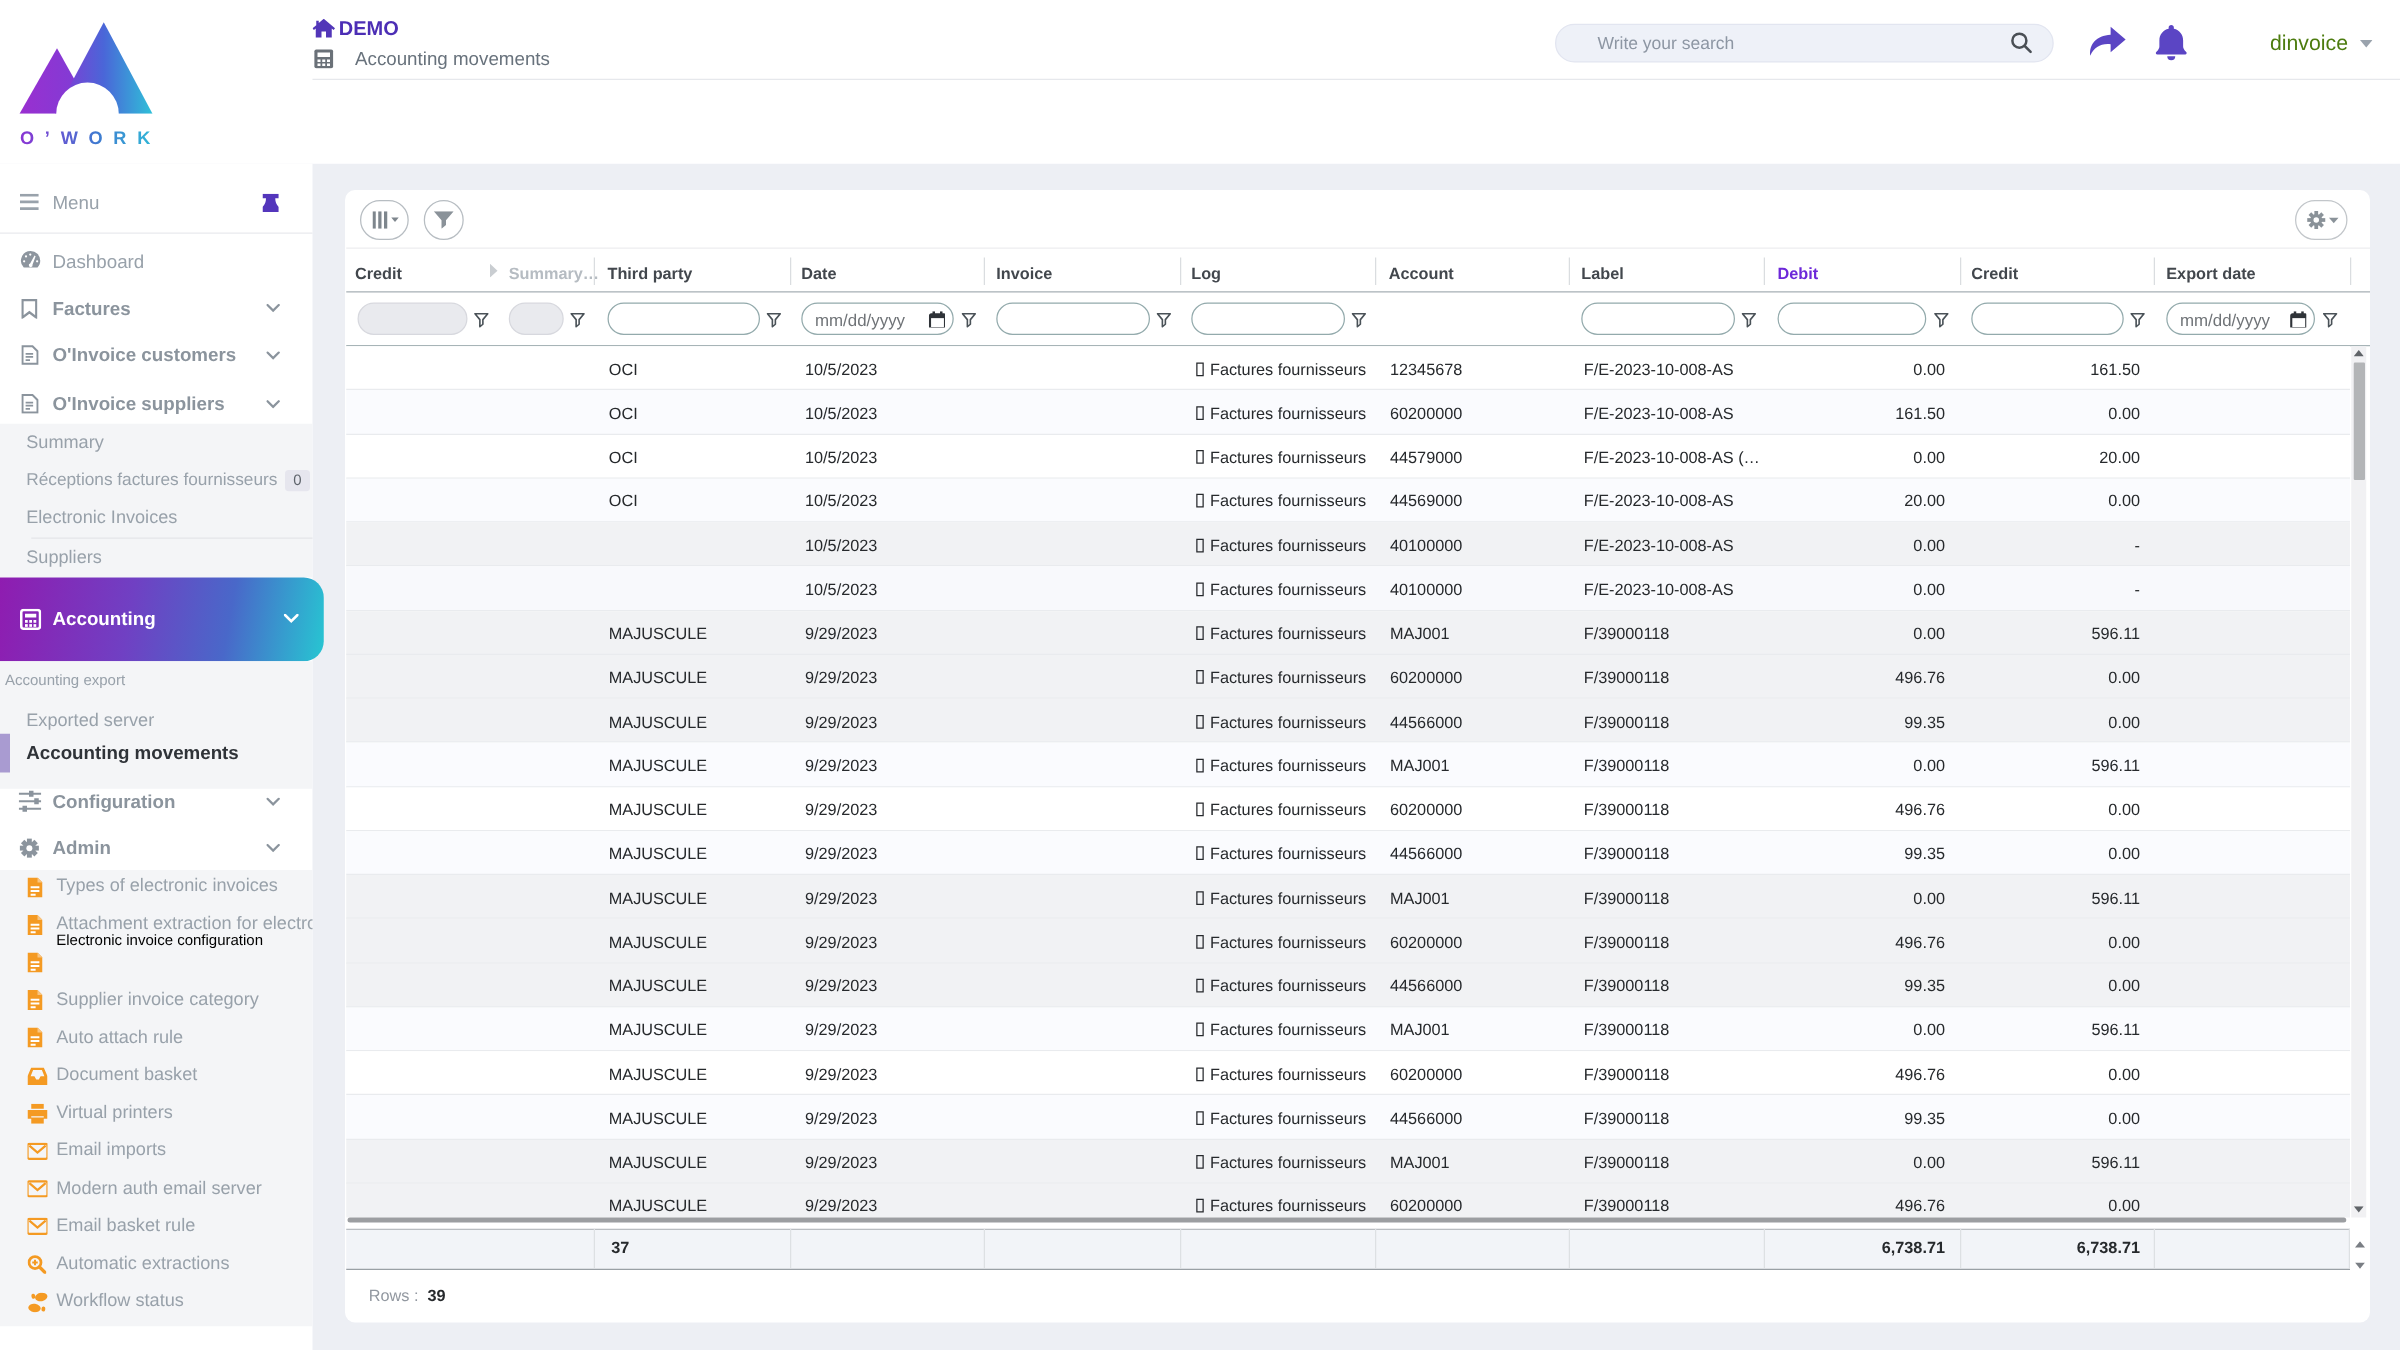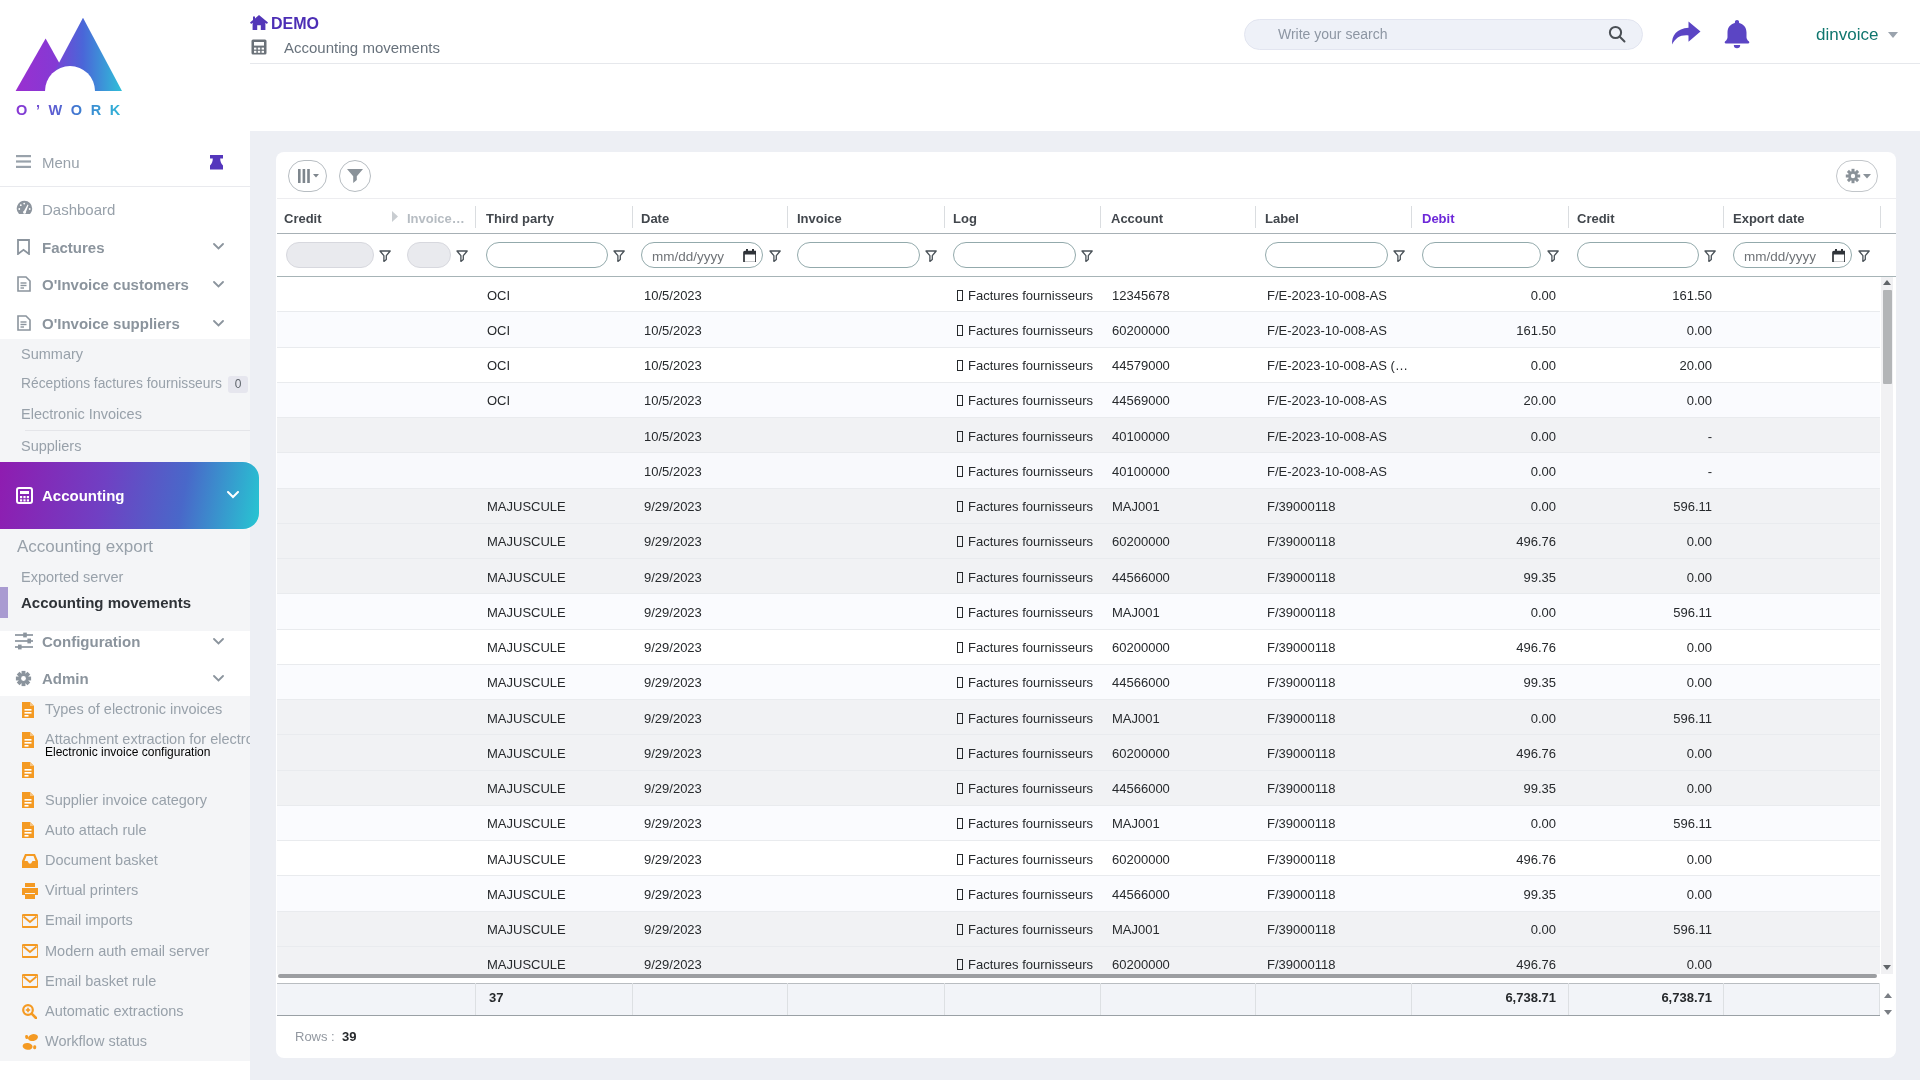--- a/index.html
+++ b/index.html
@@ -64,21 +64,21 @@
     <circle cx="7.5" cy="7.5" r="5.6" fill="none" stroke="#4a4f55" stroke-width="2"></circle>
     <line x1="11.8" y1="11.8" x2="16.5" y2="16.5" stroke="#4a4f55" stroke-width="2" stroke-linecap="round"></line>
   </svg>
 <svg class="abs" style="left:1671px;top:20px" width="30" height="26" viewBox="0 0 30 24">
     <path d="M17.5 6.8 V0.4 L29.5 10.6 L17.5 20.8 V14.4 C9.5 13.6 4.5 16.8 1.2 23.5 C0.2 14.5 6 7.6 17.5 6.8 Z" fill="#5b45c4"></path>
   </svg>
 <svg class="abs" style="left:1722px;top:19px" width="30" height="30" viewBox="0 0 30 30">
     <path d="M15 1 c1.2 0 2.1 .9 2.1 2.1 v.9 c4.5 1 7.4 4.7 7.4 9.4 v4.8 c0 1.3 .8 2.9 2.3 4.1 1 .8 .5 2.2 -.7 2.2 H3.9 c-1.2 0 -1.7 -1.4 -.7 -2.2 1.5-1.2 2.3-2.8 2.3-4.1 V13.4 C5.5 8.7 8.4 5 12.9 4 v-.9 C12.9 1.9 13.8 1 15 1 z" fill="#5b45c4"></path>
     <path d="M11.8 26 a3.2 3.2 0 0 0 6.4 0 z" fill="#5b45c4"></path>
   </svg>
-<div class="abs" style="left:1816px;top:25px;font-size:17px;color:#0f766e">dinvoice</div>
+<div class="abs" style="left:1816px;top:25px;font-size:17px;color:#4d7c0f">dinvoice</div>
 <svg class="abs" style="left:1888px;top:32px" width="10" height="7" viewBox="0 0 10 7">
     <polygon points="0,0 10,0 5,6" fill="#9aa3ad"></polygon>
   </svg>
 <div class="abs topbar" style="z-index:-3"></div>
 <div class="abs bcline"></div>
 <div class="abs sidebar" style="z-index:-2"></div>
 <div class="abs card" style="z-index:-1"></div>
 <svg class="abs" style="left:16px;top:155px" width="15" height="13" viewBox="0 0 15 13">
     <rect y="0" width="15" height="2.2" fill="#99a2ab"></rect>
     <rect y="5.4" width="15" height="2.2" fill="#99a2ab"></rect>
@@ -141,21 +141,21 @@
     <rect x="10.8" y="9" width="2.2" height="2.2" fill="#fff"></rect>
     <rect x="4" y="12.3" width="2.2" height="2.2" fill="#fff"></rect>
     <rect x="7.4" y="12.3" width="2.2" height="2.2" fill="#fff"></rect>
     <rect x="10.8" y="12.3" width="2.2" height="2.2" fill="#fff"></rect>
   </svg>
 <div class="abs" style="left:42px;top:487px;font-size:15px;font-weight:bold;color:#fff">Accounting</div>
 <svg class="abs" style="left:227px;top:491px" width="12" height="8" viewBox="0 0 12 8">
     <polyline points="1,1 6,6 11,1" fill="none" stroke="#fff" stroke-width="2" stroke-linecap="round"></polyline>
   </svg>
 <div class="abs sub" style="left:0;top:529px;width:250px;height:102px"></div>
-<div class="abs mi" style="left:17px;top:537px;font-size:17px">Accounting export</div>
+<div class="abs mi" style="left:4px;top:537px;font-size:12px">Accounting export</div>
 <div class="abs mi" style="left:21px;top:569px;font-size:14.5px">Exported server</div>
 <div class="abs" style="left:0;top:587px;width:8px;height:31px;background:#a99bd1"></div>
 <div class="abs" style="left:21px;top:594px;font-size:15px;font-weight:bold;color:#2f3338">Accounting movements</div>
 <svg class="abs" style="left:15px;top:632px" width="18" height="18" viewBox="0 0 18 18">
     <g stroke="#8b949d" stroke-width="1.7">
       <line x1="0" y1="3" x2="18" y2="3"></line>
       <line x1="0" y1="9" x2="18" y2="9"></line>
       <line x1="0" y1="15" x2="18" y2="15"></line>
     </g>
     <rect x="8.2" y="0.6" width="3.6" height="4.8" fill="#8b949d"></rect>
@@ -282,21 +282,21 @@
     <rect x="6.50" y="0.80" width="3.0" height="7.20" fill="#8a9299" transform="rotate(225 8 8)"></rect>
     <rect x="6.50" y="0.80" width="3.0" height="7.20" fill="#8a9299" transform="rotate(270 8 8)"></rect>
     <rect x="6.50" y="0.80" width="3.0" height="7.20" fill="#8a9299" transform="rotate(315 8 8)"></rect>
     <circle cx="8" cy="8" r="2.2" fill="#fff"></circle>
   </svg>
 <svg class="abs" style="left:1863px;top:174px" width="8" height="5" viewBox="0 0 8 5">
     <polygon points="0,0 8,0 4,4.6" fill="#8a9299"></polygon>
   </svg>
 <div class="abs" style="left:277px;top:198px;width:1619px;height:1px;background:#ededf0"></div>
 <div class="abs hdr" style="left:284px;top:211px;color:#42474d">Credit</div>
-<div class="abs hdr" style="left:407px;top:211px;color:#b6bcc2">Invoice…</div>
+<div class="abs hdr" style="left:407px;top:211px;color:#b6bcc2">Summary…</div>
 <div class="abs hdr" style="left:486px;top:211px;color:#42474d">Third party</div>
 <div class="abs hdr" style="left:641px;top:211px;color:#42474d">Date</div>
 <div class="abs hdr" style="left:797px;top:211px;color:#42474d">Invoice</div>
 <div class="abs hdr" style="left:953px;top:211px;color:#42474d">Log</div>
 <div class="abs hdr" style="left:1111px;top:211px;color:#42474d">Account</div>
 <div class="abs hdr" style="left:1265px;top:211px;color:#42474d">Label</div>
 <div class="abs hdr" style="left:1422px;top:211px;color:#6d28d9">Debit</div>
 <div class="abs hdr" style="left:1577px;top:211px;color:#42474d">Credit</div>
 <div class="abs hdr" style="left:1733px;top:211px;color:#42474d">Export date</div>
 <svg class="abs" style="left:391px;top:211px" width="8" height="11" viewBox="0 0 8 11">

